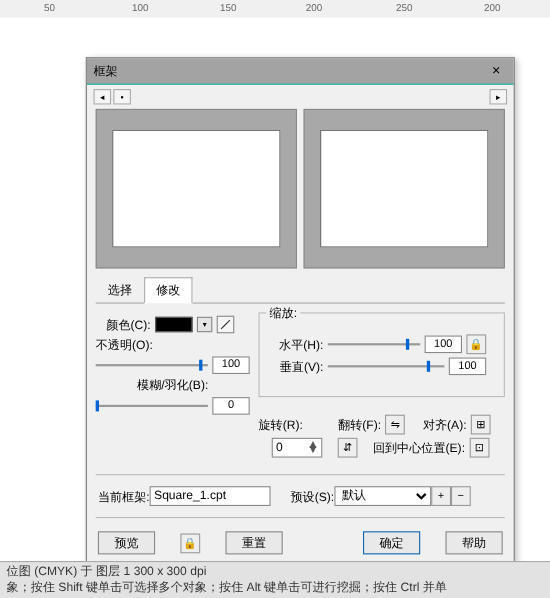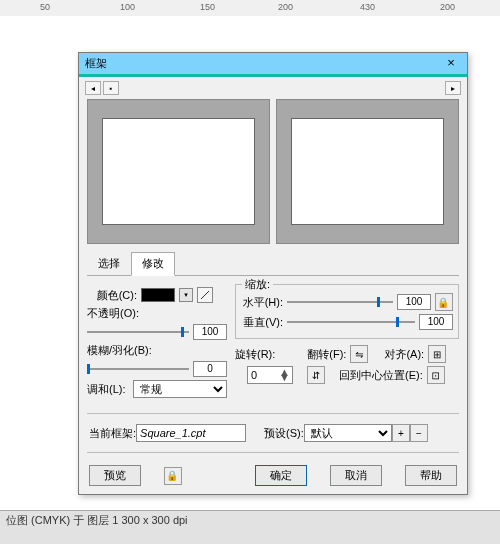--- a/index.html
+++ b/index.html
@@ -3,41 +3,41 @@
 <meta charset="utf-8">
 <style>
 * { box-sizing: border-box; margin: 0; padding: 0; font-family: "Microsoft YaHei", Tahoma, sans-serif; font-size: 11px; }
 body { background: #fff; width: 500px; height: 544px; overflow: hidden; position: relative; }
 
 .ruler-h { position: absolute; top: 0; left: 0; right: 0; height: 28px; background: #f0f0f0; border-bottom: 1px solid #bbb; }
 .ruler-h .tick { position: absolute; top: 2px; font-size: 9px; color: #666; }
 .canvas-bg { position: absolute; top: 16px; left: 0; right: 0; bottom: 0; background: #fff; }
 
 .dialog { position: absolute; top: 52px; left: 78px; width: 390px; background: #f0f0f0; border: 1px solid #7a7a7a; box-shadow: 2px 2px 6px rgba(0,0,0,.25); }
-.titlebar { height: 24px; background: #7dd3fc; border-bottom: 3px solid #14b8a6; display: flex; align-items: center; padding: 0 6px; }
+.titlebar { height: 24px; background: #a3a3a3; border-bottom: 1px solid #14b8a6; display: flex; align-items: center; padding: 0 6px; }
 .titlebar .title { flex: 1; font-size: 11px; }
 .titlebar .close { width: 20px; height: 18px; text-align: center; cursor: pointer; font-size: 13px; line-height: 16px; }
 
 .toolbar-row { padding: 4px 6px; display: flex; align-items: center; gap: 2px; }
 .mini-btn { width: 16px; height: 14px; border: 1px solid #aaa; background: #f5f5f5; display: inline-flex; align-items: center; justify-content: center; font-size: 8px; cursor: pointer; }
 
 .previews { display: flex; gap: 6px; padding: 0 8px 8px; }
 .preview-box { flex: 1; height: 145px; border: 1px solid #888; background: #a8a8a8; display: flex; align-items: center; justify-content: center; }
 .preview-inner { width: 85%; height: 75%; background: #fff; border: 1px solid #666; }
 
 .tabs { padding: 0 8px; }
 .tab-row { display: flex; border-bottom: 1px solid #aaa; }
 .tab { padding: 3px 10px; border: 1px solid transparent; cursor: pointer; font-size: 11px; }
 .tab.active { background: #fff; border: 1px solid #aaa; border-bottom: 1px solid #fff; margin-bottom: -1px; }
 
 .panel-body { padding: 8px; display: flex; gap: 8px; }
 .col-left { width: 140px; }
 .col-right { flex: 1; }
 
-.grp { border: 1px solid #bbb; padding: 5px; position: relative; margin-bottom: 6px; }
+.grp { border: 1px solid #bbb; padding: 16px; position: relative; margin-bottom: 16px; }
 .grp-title { position: absolute; top: -8px; left: 6px; background: #f0f0f0; padding: 0 3px; font-size: 11px; }
 
 .row { display: flex; align-items: center; margin: 3px 0; gap: 4px; }
 .lbl { font-size: 11px; text-align: right; }
 .color-swatch { width: 34px; height: 14px; background: #000; border: 1px solid #666; }
 .dd-arrow { width: 14px; height: 14px; border: 1px solid #888; background: #e5e5e5; display: inline-flex; align-items: center; justify-content: center; font-size: 7px; cursor: pointer; }
 .eyedrop { width: 16px; height: 16px; border: 1px solid #888; background: #f5f5f5; display: inline-flex; align-items: center; justify-content: center; cursor: pointer; }
 
 .slider { flex: 1; height: 14px; position: relative; }
 .slider-track { position: absolute; top: 6px; left: 0; right: 0; height: 2px; background: #999; }
@@ -62,21 +62,21 @@
 .statusbar .line { white-space: nowrap; overflow: hidden; text-overflow: ellipsis; }
 </style>
 </head>
 <body>
 
 <div class="ruler-h">
   <span class="tick" style="left:40px">50</span>
   <span class="tick" style="left:120px">100</span>
   <span class="tick" style="left:200px">150</span>
   <span class="tick" style="left:278px">200</span>
-  <span class="tick" style="left:360px">430</span>
+  <span class="tick" style="left:360px">250</span>
   <span class="tick" style="left:440px">200</span>
 </div>
 <div class="canvas-bg"></div>
 
 <div class="dialog">
   <div class="titlebar">
     <span class="title">框架</span>
     <span class="close">×</span>
   </div>
 
@@ -116,31 +116,27 @@
         </span>
       </div>
       <div class="lbl" style="text-align:left">不透明(O):</div>
       <div class="row">
         <div class="slider">
             <div class="slider-track"></div>
             <div class="slider-thumb" style="left:92%"></div>
           </div>
         <div class="num-box">100</div>
       </div>
-      <div class="lbl" style="text-align:left">模糊/羽化(B):</div>
+      <div class="lbl" style="text-align:center">模糊/羽化(B):</div>
       <div class="row">
         <div class="slider">
             <div class="slider-track"></div>
             <div class="slider-thumb" style="left:0"></div>
           </div>
         <div class="num-box">0</div>
-      </div>
-      <div class="row">
-        <span class="lbl" style="width:42px;text-align:left">调和(L):</span>
-        <select class="combo" style="flex:1"><option>常规</option></select>
       </div>
     </div>
 
     <div class="col-right">
       <div class="grp">
         <span class="grp-title">缩放:</span>
         <div class="row">
           <span class="lbl" style="width:42px">水平(H):</span>
           <div class="slider">
               <div class="slider-track"></div>
@@ -181,34 +177,35 @@
         <span style="width:6px"></span>
         <span class="lbl">回到中心位置(E):</span>
         <span class="icon-btn">⊡</span>
       </div>
     </div>
   </div>
 
   <div class="sep"></div>
   <div class="current-row">
     <span class="lbl">当前框架:</span>
-    <input class="txt" style="width: 110px; font-style: italic;" value="Square_1.cpt">
+    <input class="txt" style="width: 110px;" value="Square_1.cpt">
     <span style="width:18px"></span>
     <span class="lbl">预设(S):</span>
     <select class="combo" style="width:88px"><option>默认</option></select>
     <span class="icon-btn">+</span>
     <span class="icon-btn">−</span>
   </div>
   <div class="sep"></div>
 
   <div class="footer">
     <button class="btn">预览</button>
     <span class="icon-btn">🔒</span>
+    <button class="btn">重置</button>
     <span class="spacer"></span>
     <button class="btn primary">确定</button>
-    <button class="btn">取消</button>
     <button class="btn">帮助</button>
   </div>
 </div>
 
 <div class="statusbar">
   <div class="line">位图 (CMYK) 于 图层 1 300 x 300 dpi</div>
+  <div class="line">象；按住 Shift 键单击可选择多个对象；按住 Alt 键单击可进行挖掘；按住 Ctrl 并单</div>
 </div>
 
 </body></html>

